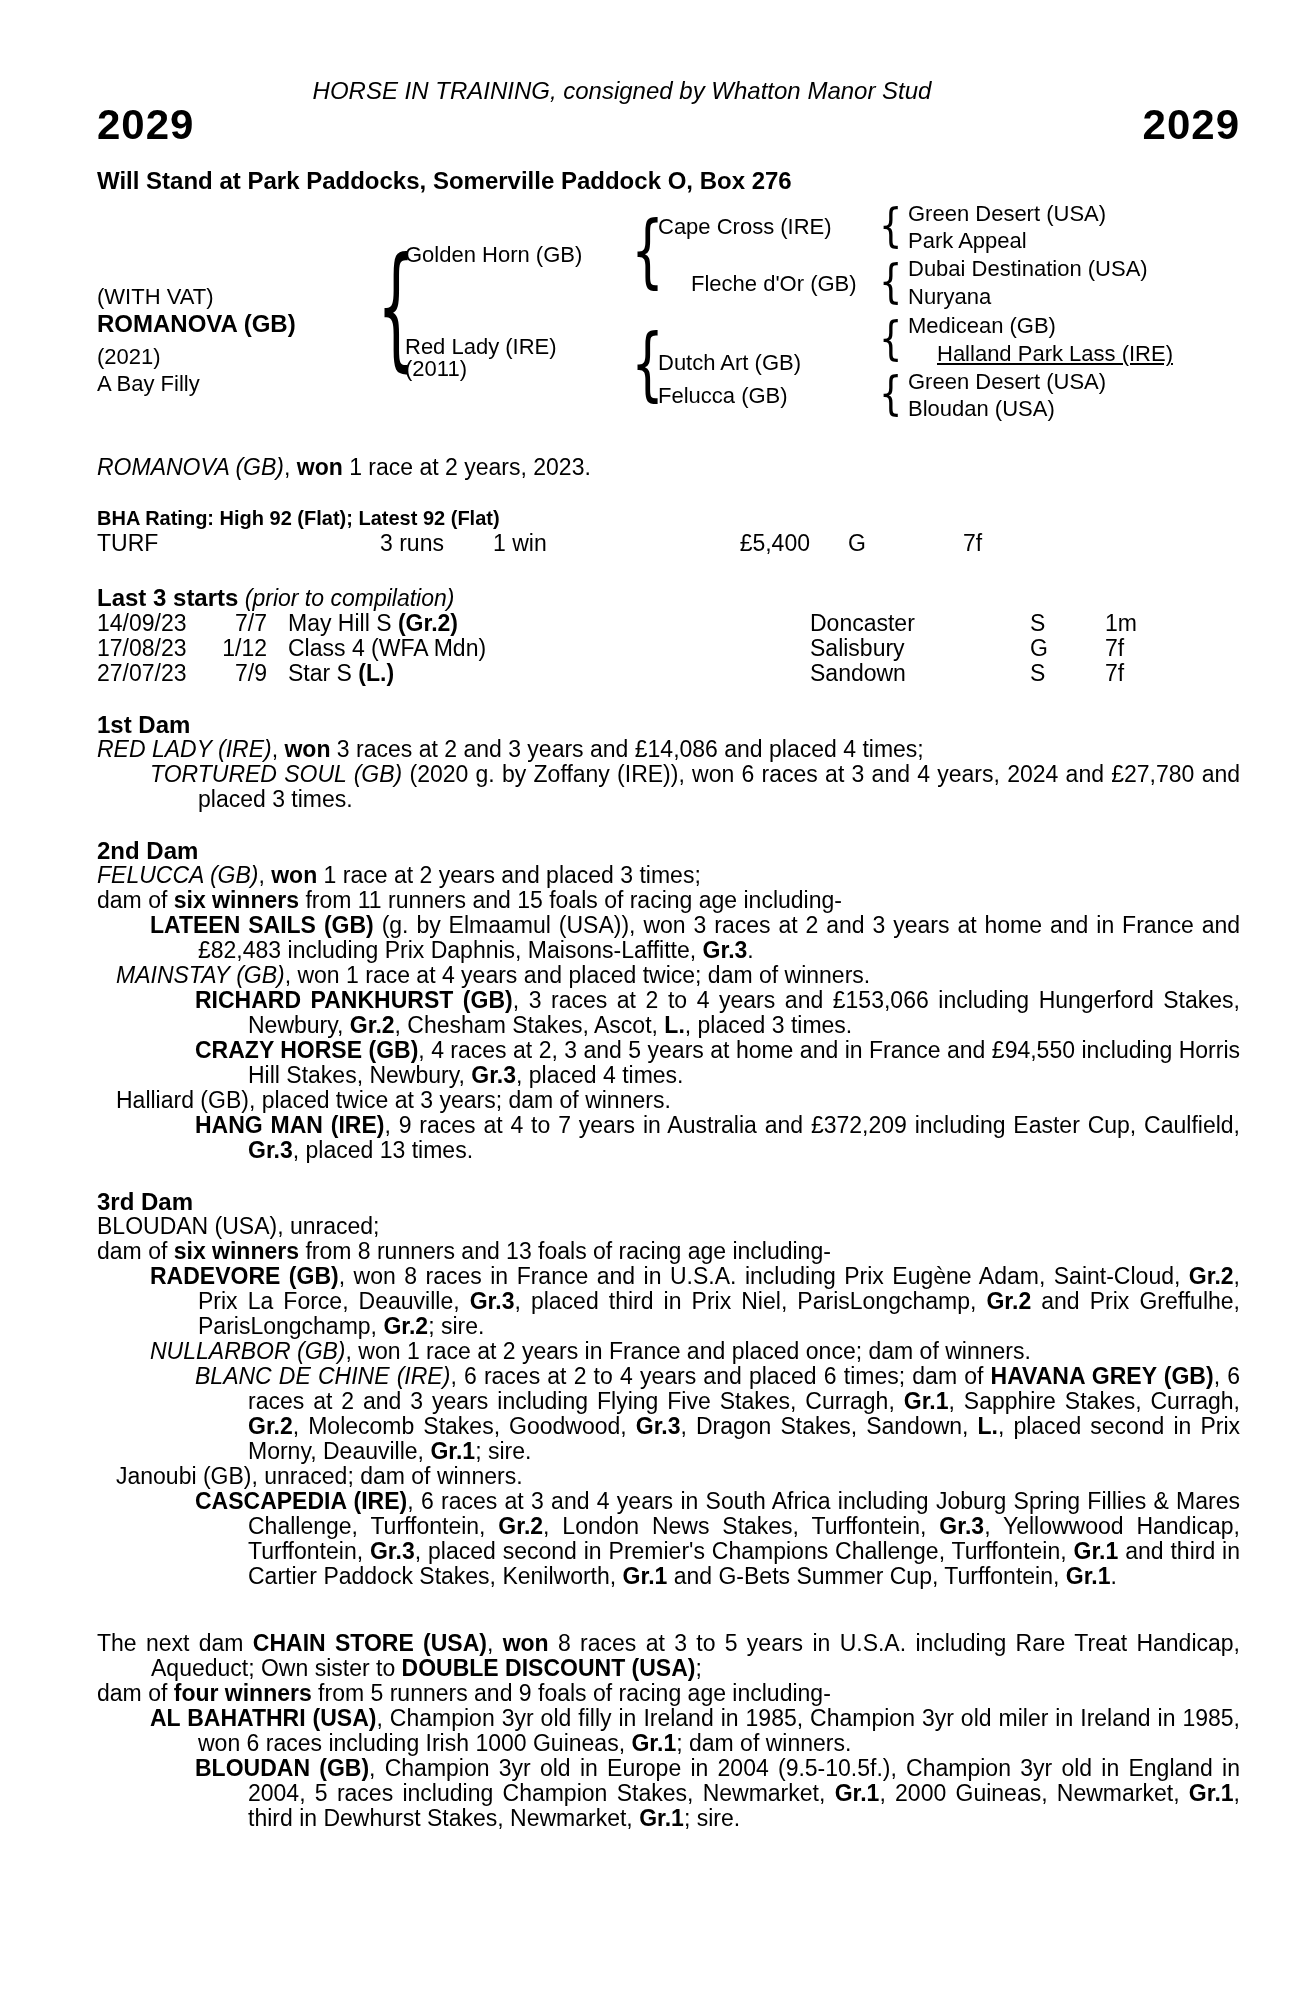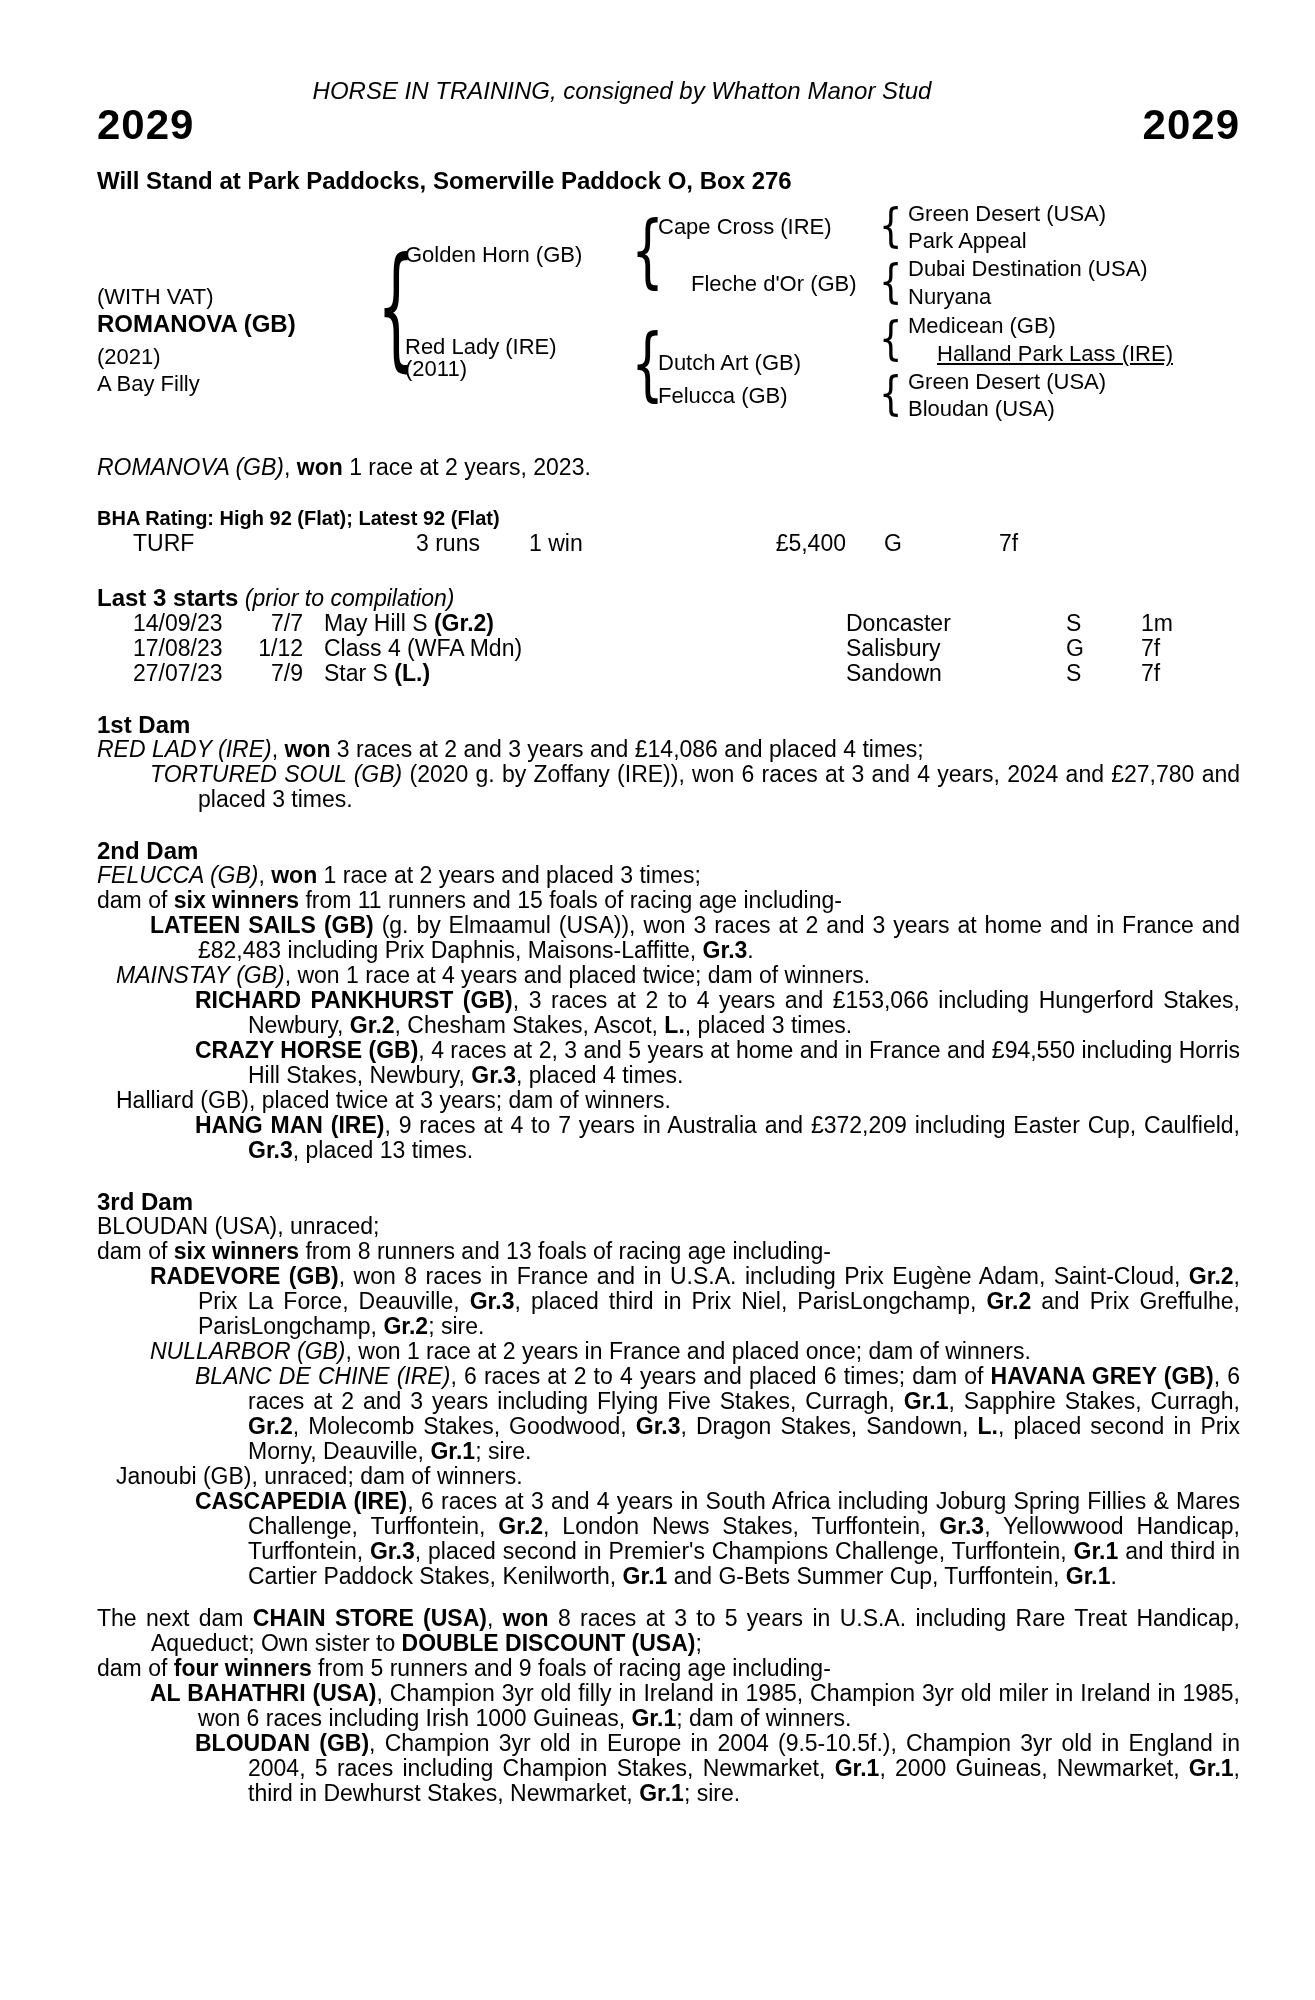--- a/index.html
+++ b/index.html
@@ -18,30 +18,30 @@
   .brace{position:absolute;font-family:"DejaVu Sans",sans-serif;font-weight:normal;transform-origin:top center;line-height:1;}
   
   #flow{margin-left:97px;width:1143px;}
   .center-bold{text-align:center;font-weight:bold;font-size:24px;}
   .mt25{margin-top:25px;}
   .mt26{margin-top:26px;}
   .mt29{margin-top:29px;}
   .bold{font-weight:bold;}
   .ital{font-style:italic;}
   .rrow{position:relative;height:25px;}
-  .rrow span{position:absolute;white-space:nowrap;margin-left:36px;}
+  .rrow span{position:absolute;white-space:nowrap;}
   .t-surface{left:0;} .t-runs{left:283px;} .t-wins{left:396px;}
   .t-amt{left:540px;width:173px;text-align:right;} .t-going{left:751px;} .t-dist{left:866px;}
   .c-date{left:0;} .c-pos{left:60px;width:110px;text-align:right;} .c-race{left:191px;}
   .c-course{left:713px;} .c-going{left:933px;} .c-dist{left:1008px;}
   
   .blk{min-height:25px;}
   .b-header{font-weight:bold;margin-top:26px;font-size:24px;}
   .b-para{text-align:justify;}
-  .b-next{margin-top:17px;}
+  .b-next{margin-top:42px;}
   .l0{padding-left:0;}
   .l0n{padding-left:54px;text-indent:-54px;}
   .l0b{padding-left:19px;}
   .l1{padding-left:101px;text-indent:-48px;}
   .l2{padding-left:151px;text-indent:-53px;}
 </style>
 </head>
 <body>
 
 <div id="top-region">

